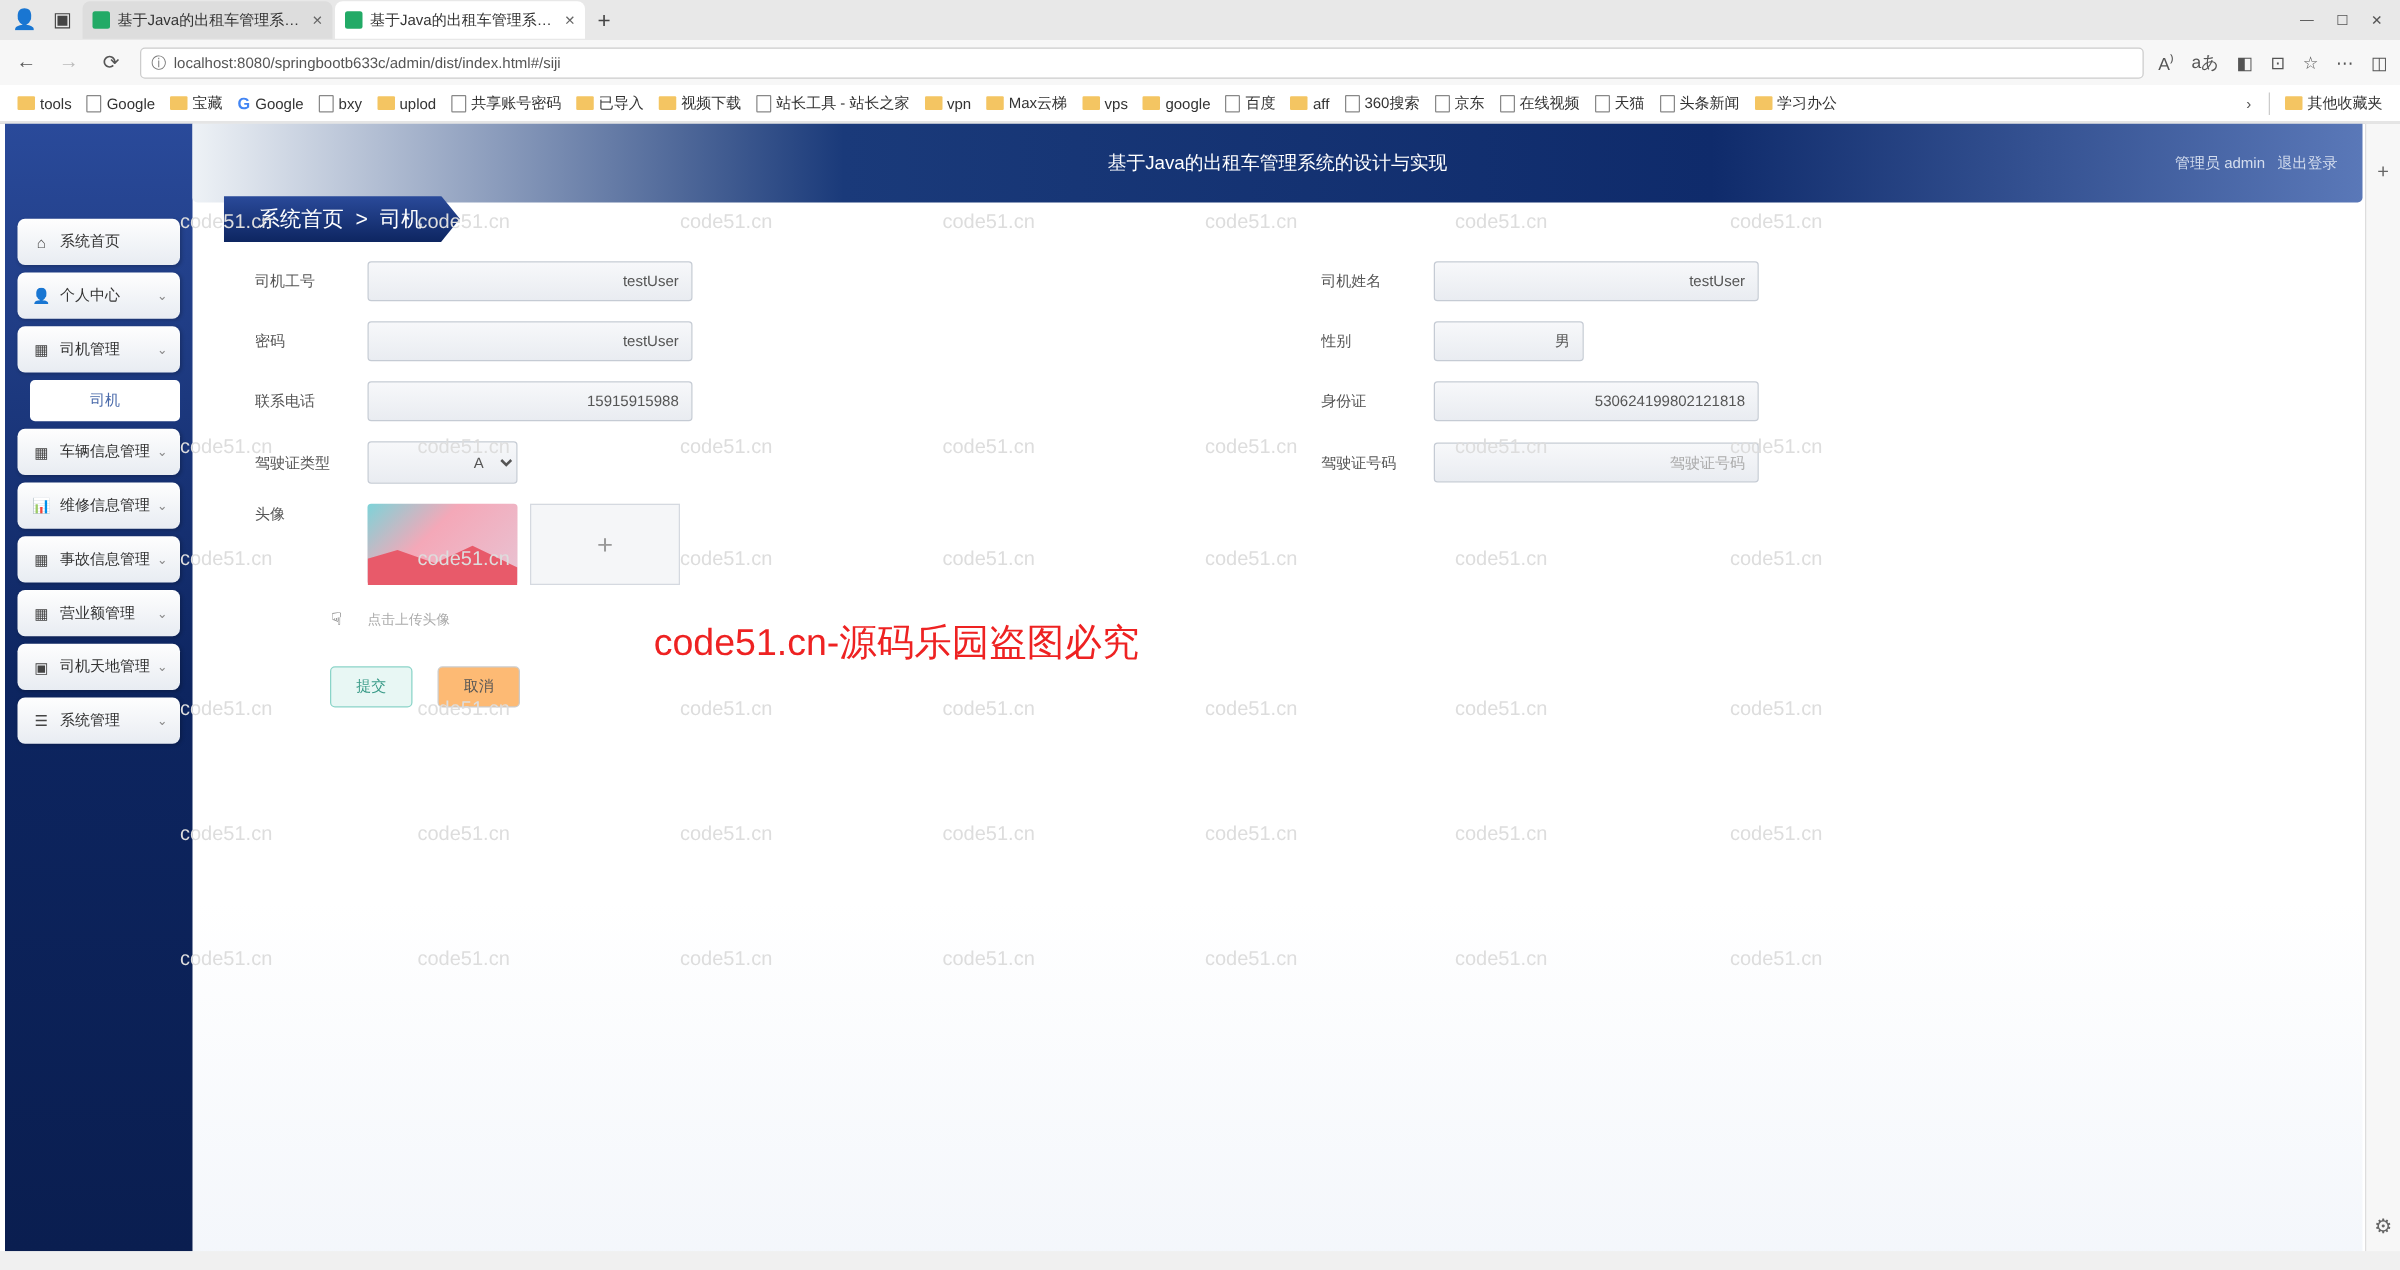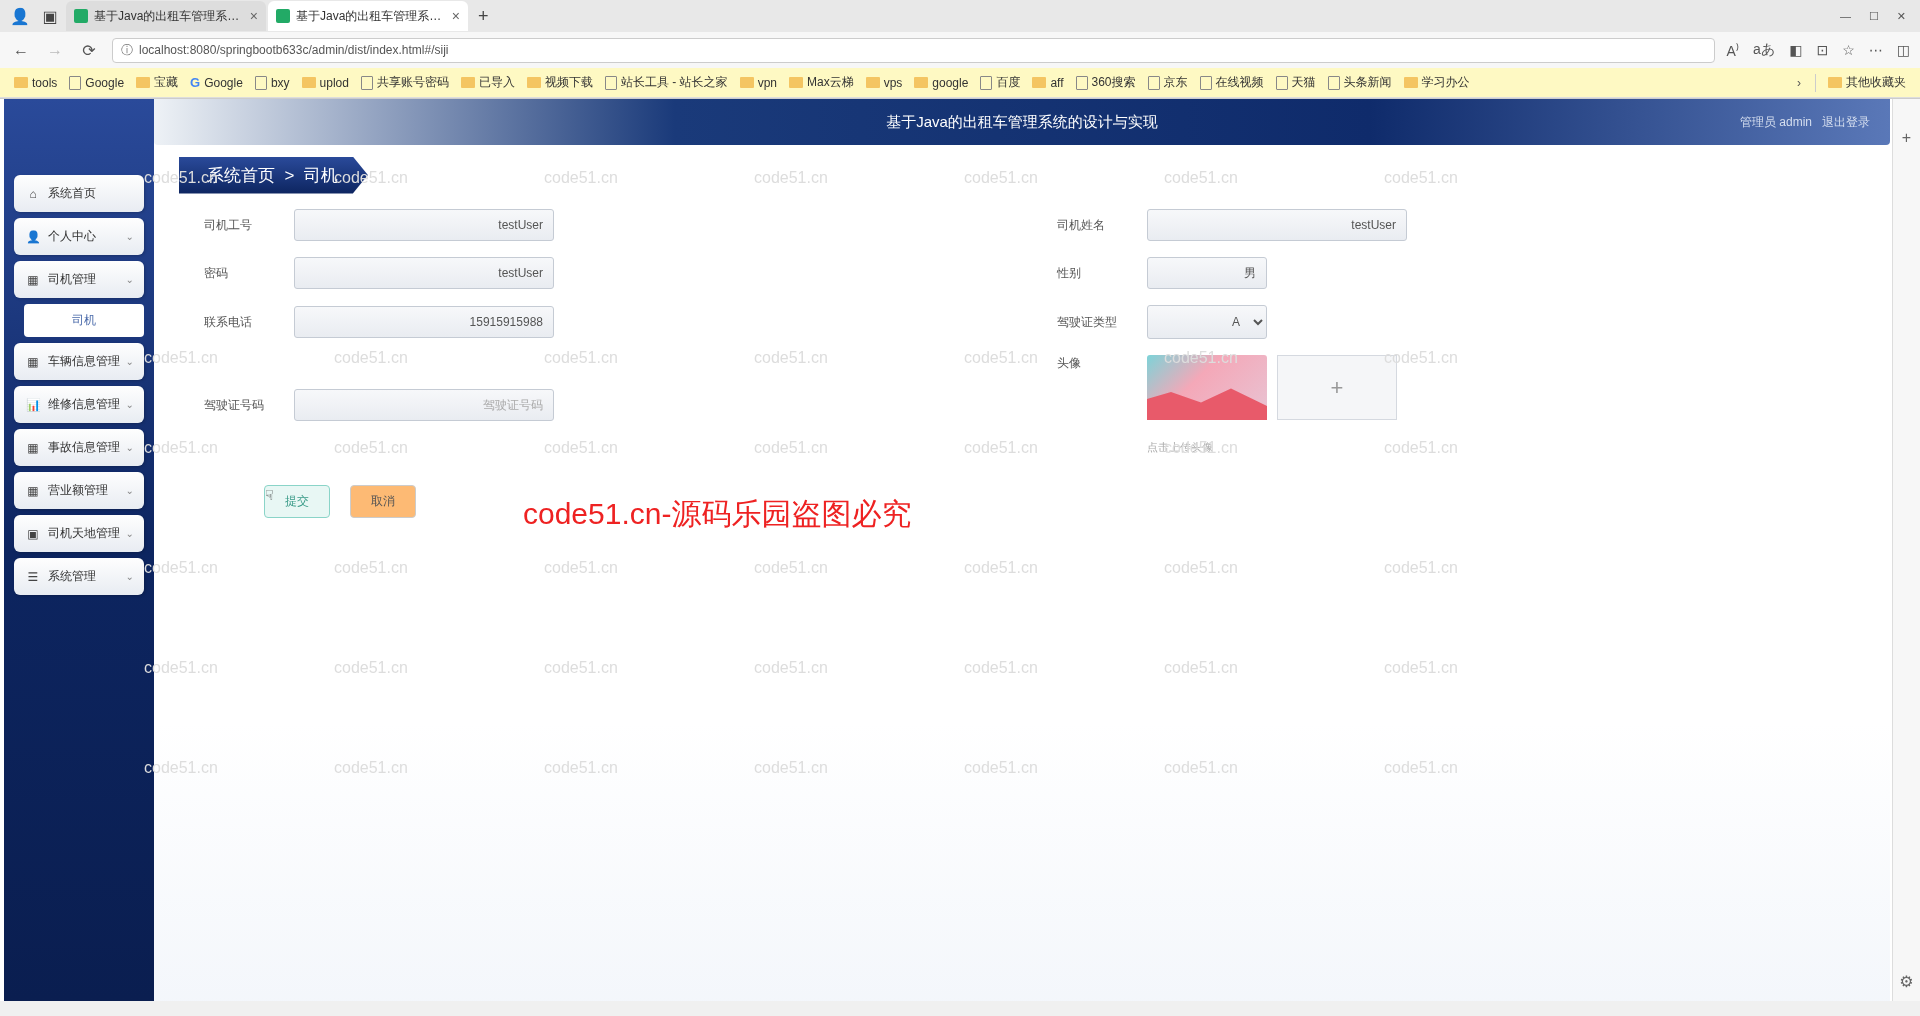--- a/index.html
+++ b/index.html
@@ -17,33 +17,33 @@
 .tab .title { flex: 1; white-space: nowrap; overflow: hidden; text-overflow: ellipsis; color: #333; }
 .tab .close { color: #666; font-size: 14px; }
 .new-tab { padding: 4px 8px; color: #444; font-size: 18px; }
 
 .addr-bar { display: flex; align-items: center; padding: 6px 10px; gap: 12px; background: #f7f7f7; height: 36px; }
 .nav-btn { color: #555; font-size: 16px; cursor: pointer; width: 22px; text-align: center; }
 .url-box { flex: 1; display: flex; align-items: center; background: #fff; border: 1px solid #ccc; border-radius: 4px; padding: 3px 8px; gap: 6px; font-size: 12px; color: #555; }
 .url-icon { color: #777; }
 .right-icons { display: flex; gap: 14px; color: #555; font-size: 14px; align-items: center; }
 
-.bookmarks { display: flex; align-items: center; padding: 4px 10px; gap: 4px; background: #fef9c3; border-bottom: 1px solid #ddd; height: 30px; font-size: 12px; }
+.bookmarks { display: flex; align-items: center; padding: 4px 10px; gap: 4px; background: #ffffff; border-bottom: 1px solid #ddd; height: 30px; font-size: 12px; }
 .bm { display: flex; align-items: center; gap: 4px; color: #333; padding: 2px 4px; white-space: nowrap; }
 .bm .folder { width: 14px; height: 11px; background: #f4c562; border-radius: 1px; display: inline-block; }
 .bm .page { width: 12px; height: 14px; border: 1px solid #888; border-radius: 1px; display: inline-block; }
 .bm .g { color: #4285f4; font-weight: bold; font-size: 13px; }
 .bm-chevron { color: #555; padding: 0 6px; }
 .bm-divider { width: 1px; height: 18px; background: #ccc; margin: 0 4px; }
 
 
 .app { position: relative; height: calc(1016px - 114px); background: #fff; }
 .app-scroll { position: absolute; top: 0; left: 4px; right: 30px; bottom: 0; background: #fff; }
 
-.app-header { position: absolute; top: 0; left: 150px; right: 0; height: 46px; background: linear-gradient(90deg, #eef2f6 0%, #1a3a7a 30%, #0f2b6b 70%, #5a78b8 100%); color: #fff; display: flex; align-items: center; justify-content: center; border-radius: 0 0 4px 4px; }
+.app-header { position: absolute; top: 0; left: 150px; right: 0; height: 63px; background: linear-gradient(90deg, #eef2f6 0%, #1a3a7a 30%, #0f2b6b 70%, #5a78b8 100%); color: #fff; display: flex; align-items: center; justify-content: center; border-radius: 0 0 4px 4px; }
 .app-header .title { font-size: 15px; font-weight: 500; }
 .app-header .user { position: absolute; right: 20px; font-size: 12px; display: flex; gap: 10px; color: #d5deef; }
 
 
 .sidebar { position: absolute; left: 0; top: 0; bottom: 0; width: 150px; background: linear-gradient(180deg, #2a4a9a 0%, #0d2560 50%, #0a1e50 100%); padding-top: 70px; }
 .menu-item { margin: 6px 10px; background: linear-gradient(180deg, #fefefe, #e8ecf2); border-radius: 6px; padding: 10px 12px; font-size: 12px; color: #333; display: flex; align-items: center; gap: 8px; position: relative; box-shadow: 1px 1px 3px rgba(0,0,0,0.2); cursor: pointer; }
 .menu-item .icon { width: 14px; display: inline-block; text-align: center; color: #444; }
 .menu-item .chev { position: absolute; right: 10px; color: #888; font-size: 10px; }
 .sub-item { margin: 4px 10px 4px 20px; background: #fff; border-radius: 4px; padding: 8px 12px; font-size: 12px; color: #4a6aaa; text-align: center; cursor: pointer; }
 
@@ -359,20 +359,24 @@
           <input value="testUser" style="">
         </div>
         <div class="form-row narrow">
           <label>性别</label>
           <input value="男" style="">
         </div>
         <div class="form-row">
           <label>联系电话</label>
           <input value="15915915988" style="">
         </div>
+        <div class="form-row">
+          <label>身份证</label>
+          <input value="530624199802121818" style="">
+        </div>
         <div class="form-row narrow">
           <label>驾驶证类型</label>
           <select>
             <option>A</option>
           </select>
         </div>
         <div class="form-row">
           <label>驾驶证号码</label>
           <input placeholder="驾驶证号码" style="">
         </div>

